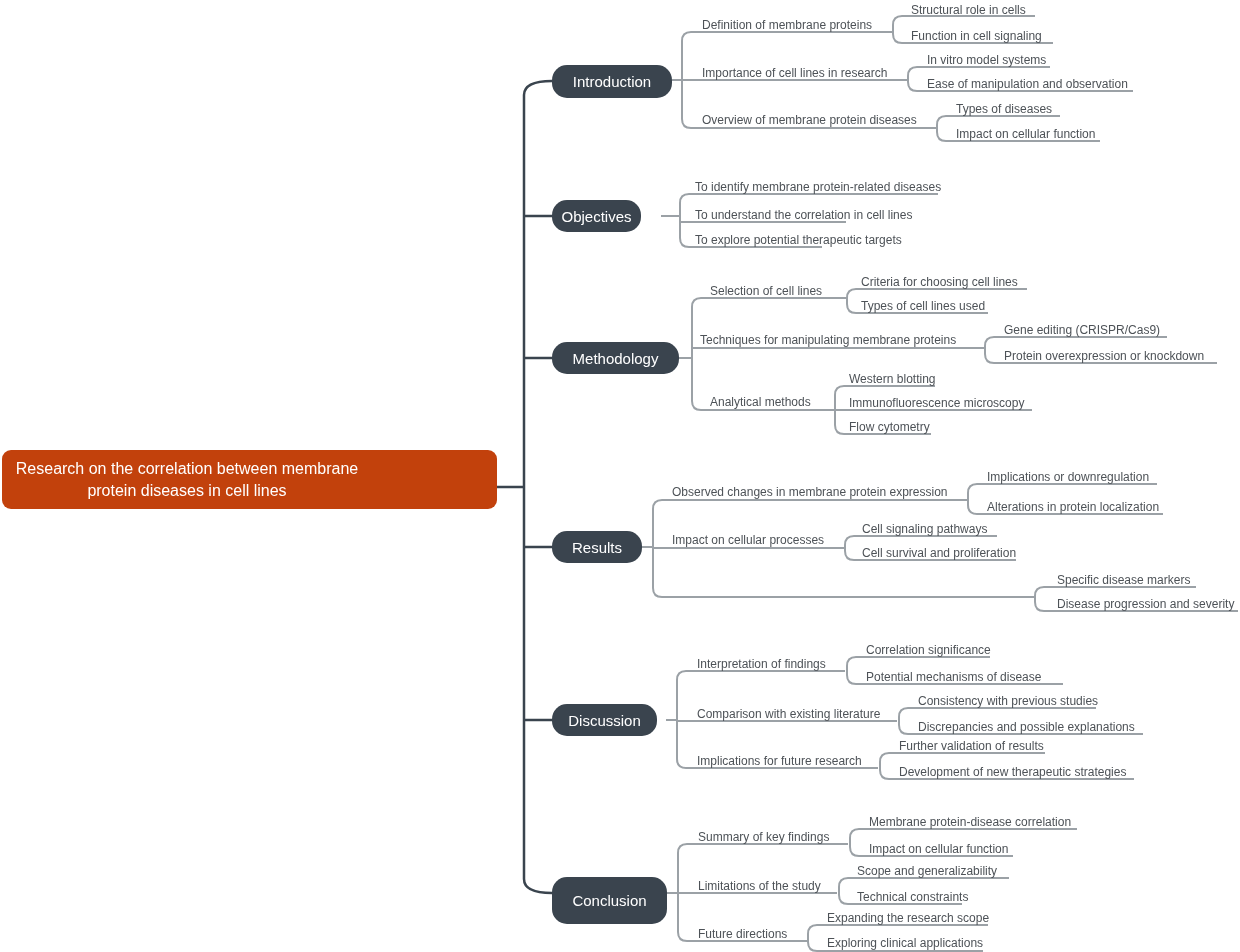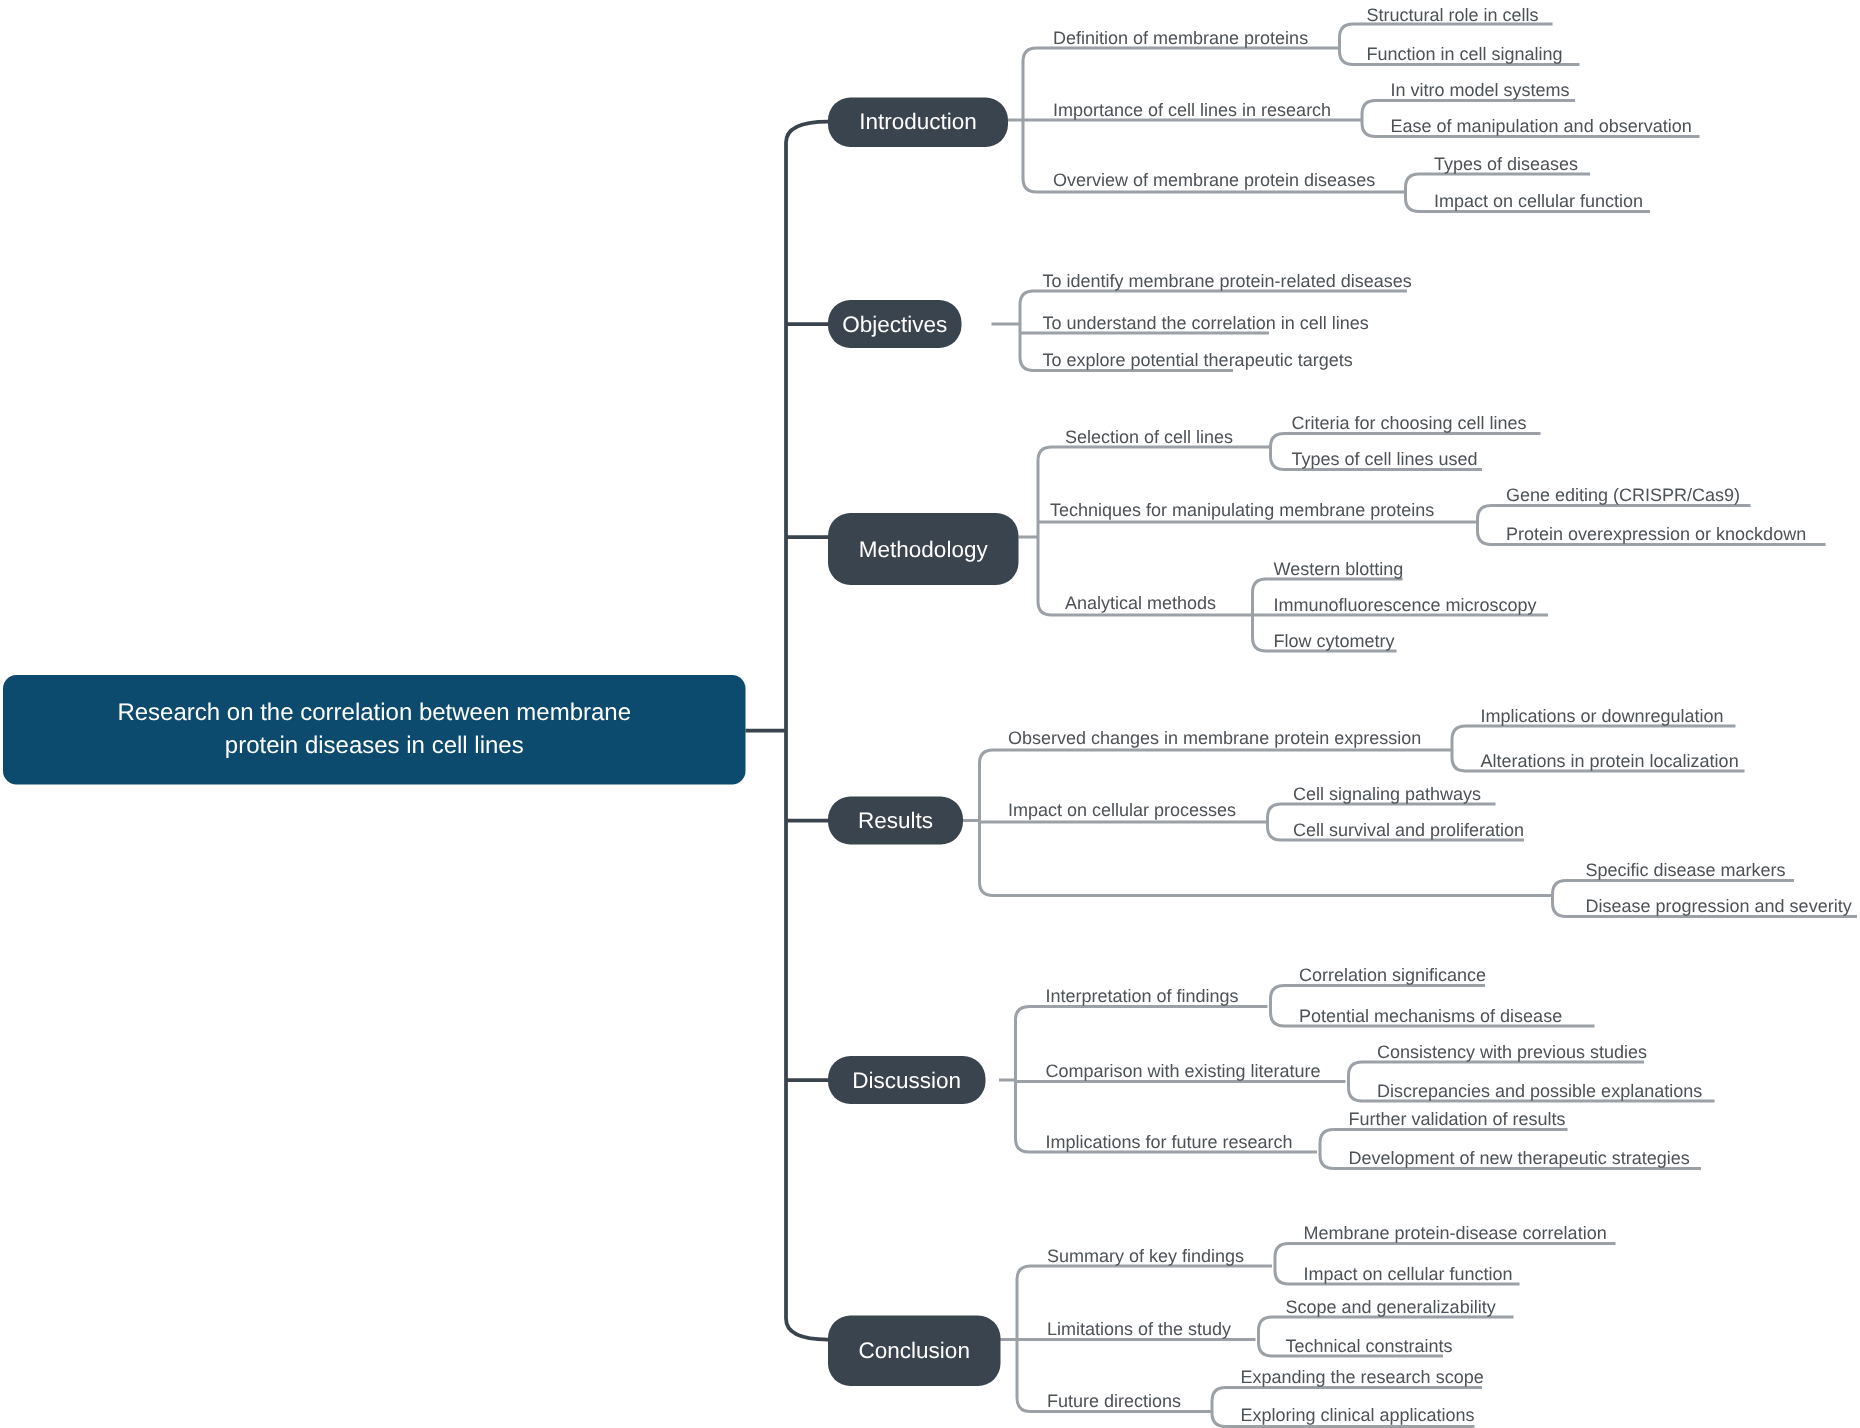--- a/index.html
+++ b/index.html
@@ -2,22 +2,22 @@
 <html><head>
 <meta charset="utf-8">
 <style>
   html,body{margin:0;padding:0;background:#ffffff;}
   .canvas{
     position:relative;width:1240px;height:952px;overflow:hidden;
     font-family:"Liberation Sans","DejaVu Sans",sans-serif;background:#ffffff;
   }
   .canvas svg{position:absolute;left:0;top:0;}
   .root-node{
-    position:absolute;left:2px;top:450px;width:495px;height:73px;
-    background:#0c4a6e;border-radius:9px;display:flex;align-items:center;justify-content:center;
+    position:absolute;left:2px;top:450px;width:495px;height:59px;
+    background:#c2410c;border-radius:9px;display:flex;align-items:center;justify-content:flex-start;
   }
   .root-node span{
     display:block;width:370px;text-align:center;color:#ffffff;
     font-size:16px;line-height:22px;
   }
   .topic{
     position:absolute;background:#3a444e;border-radius:15px;
     display:flex;align-items:center;justify-content:center;
     color:#ffffff;font-size:15px;white-space:nowrap;
   }
@@ -68,21 +68,21 @@
          M1009,878 L848,878 Q839,878 839,887 L839,895 Q839,904 848,904 L962,904
          M988,925 L817,925 Q808,925 808,934 L808,942 Q808,951 817,951 L983,951" fill="none" stroke="#9ba1a6" stroke-width="2"></path>
   </svg>
 
   <div class="root-node">
     <span>Research on the correlation between membrane protein diseases in cell lines</span>
   </div>
 
   <div class="topic" style="left:552px;top:65px;width:120px;height:33px">Introduction</div>
   <div class="topic" style="left:552px;top:200px;width:89px;height:32px">Objectives</div>
-  <div class="topic" style="left:552px;top:342px;width:127px;height:48px">Methodology</div>
+  <div class="topic" style="left:552px;top:342px;width:127px;height:32px">Methodology</div>
   <div class="topic" style="left:552px;top:531px;width:90px;height:32px">Results</div>
   <div class="topic" style="left:552px;top:704px;width:105px;height:32px">Discussion</div>
   <div class="topic" style="left:552px;top:877px;width:115px;height:47px">Conclusion</div>
 
   <span class="lbl" style="left:702px;top:18px">Definition of membrane proteins</span>
   <span class="lbl" style="left:911px;top:3px">Structural role in cells</span>
   <span class="lbl" style="left:911px;top:29px">Function in cell signaling</span>
   <span class="lbl" style="left:702px;top:66px">Importance of cell lines in research</span>
   <span class="lbl" style="left:927px;top:53px">In vitro model systems</span>
   <span class="lbl" style="left:927px;top:77px">Ease of manipulation and observation</span>

